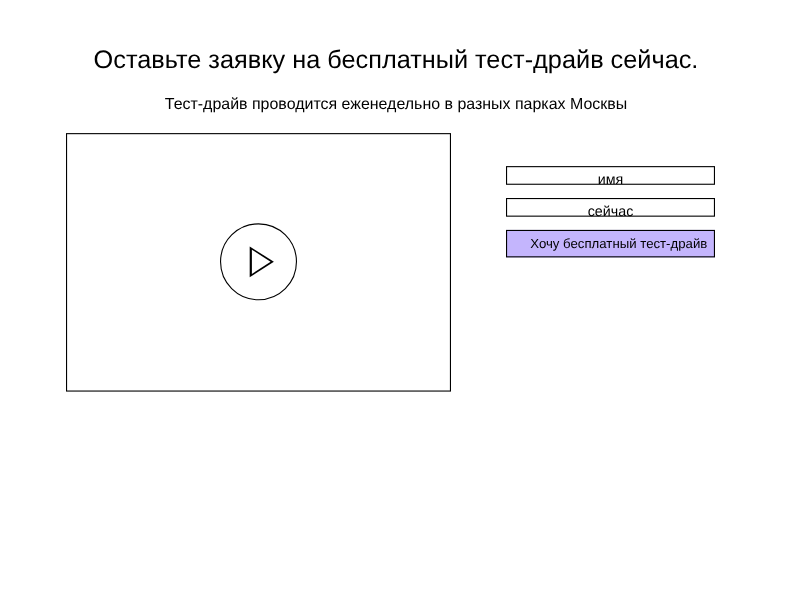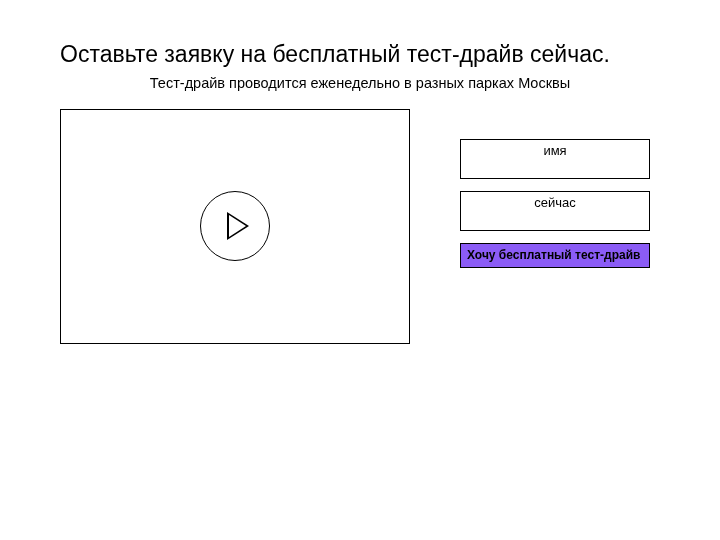--- a/index.html
+++ b/index.html
@@ -1,19 +1,19 @@
 <!DOCTYPE html>
 <html><head>
 <meta charset="utf-8">
 <style>
   * { box-sizing: border-box; margin: 0; padding: 0; }
   html, body { width: 720px; height: 540px; background: #fff; font-family: Arial, sans-serif; color: #000; }
   .wrap { width: 720px; height: 540px; position: relative; padding: 40px 60px 0 60px; }
-  .heading { text-align: left; font-size: 23px; line-height: 1.25; font-weight: 400; }
-  .subheading { text-align: center; font-size: 14.5px; margin-top: 6px; font-weight: 400; }
+  .heading { text-align: center; font-size: 23px; line-height: 1.25; font-weight: 400; }
+  .subheading { text-align: center; font-size: 14.5px; margin-top: 18px; font-weight: 400; }
   .content { display: flex; margin-top: 18px; align-items: flex-start; }
   .video-box {
     width: 350px; height: 235px; border: 1px solid #000;
     display: flex; align-items: center; justify-content: center;
     flex: 0 0 auto;
   }
   .play-circle {
     width: 70px; height: 70px; border: 1px solid #000; border-radius: 50%;
     display: flex; align-items: center; justify-content: center;
   }
@@ -29,28 +29,27 @@
     content: "";
     position: absolute;
     top: -11px; left: -20px;
     width: 0; height: 0;
     border-top: 11px solid transparent;
     border-bottom: 11px solid transparent;
     border-left: 17px solid #fff;
   }
   .form { margin-left: 50px; margin-top: 30px; width: 190px; display: flex; flex-direction: column; gap: 12px; }
   .field {
-    height: 40px; border: 1px solid #000; background: #fff;
+    height: 17px; border: 1px solid #000; background: #fff;
     text-align: center; font-size: 13px; line-height: 22px;
   }
   .submit-btn {
-    border: 1px solid #000; background: #8b5cf6;
-    text-align: left; font-size: 12px; line-height: 1.3;
+    border: 1px solid #000; background: #c4b5fd;
+    text-align: right; font-size: 12px; line-height: 1.3;
     padding: 4px 6px;
-    font-weight: bold;
   }
 </style>
 </head>
 <body>
 
 <div class="wrap">
   <h1 class="heading">
     <span>Оставьте заявку на бесплатный тест-драйв сейчас.</span><br>
   </h1>
   <p class="subheading">Тест-драйв проводится еженедельно в разных парках Москвы</p>

